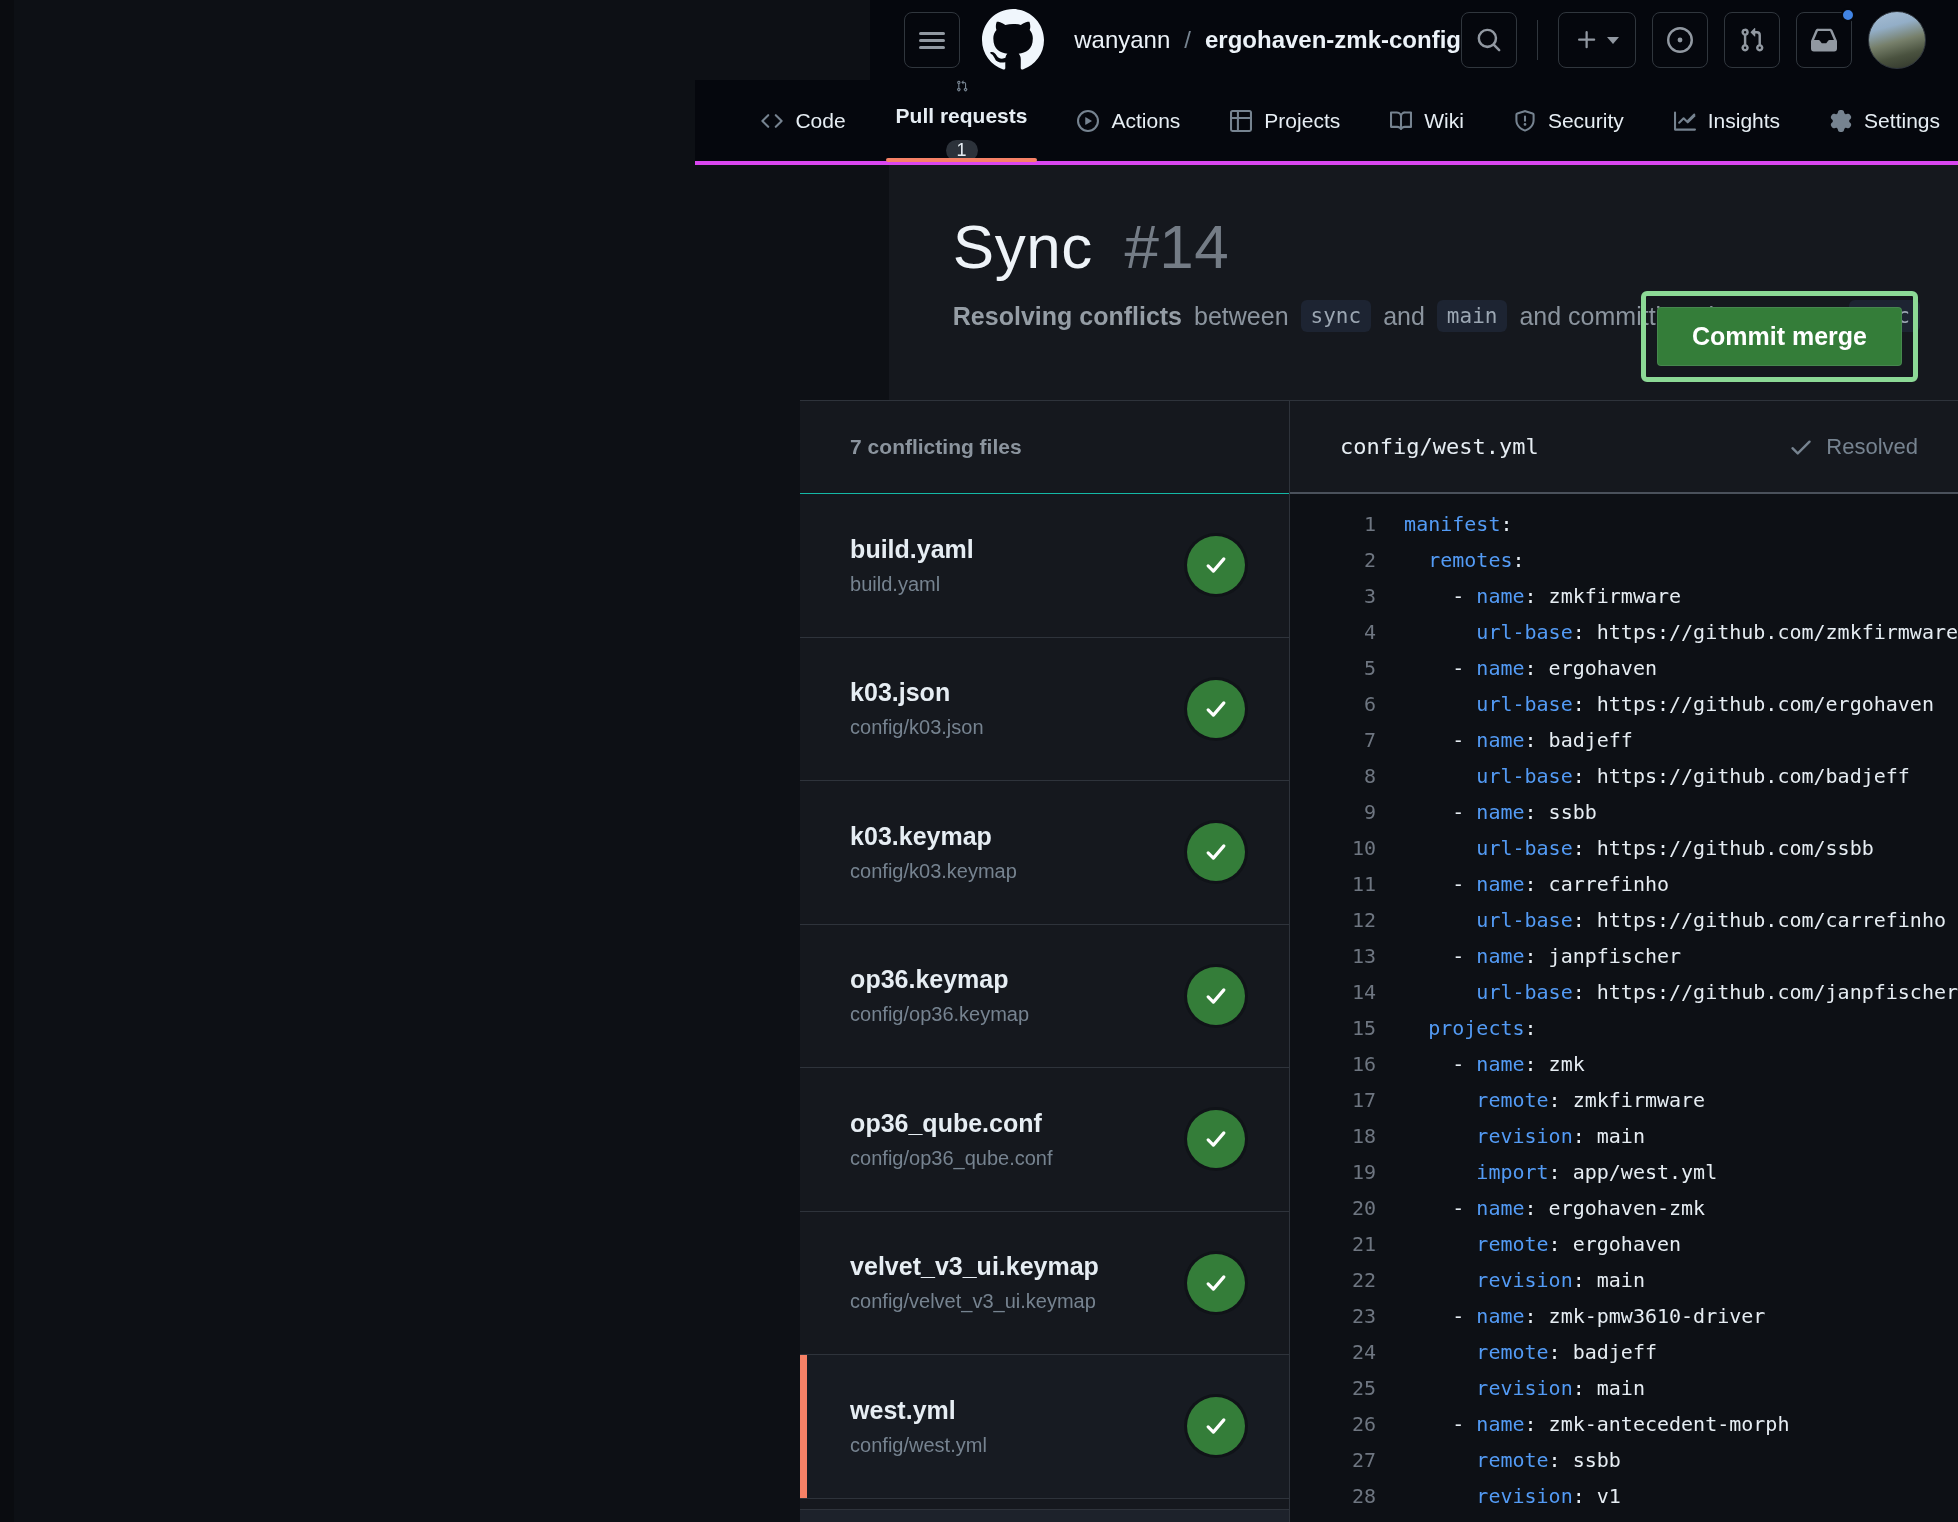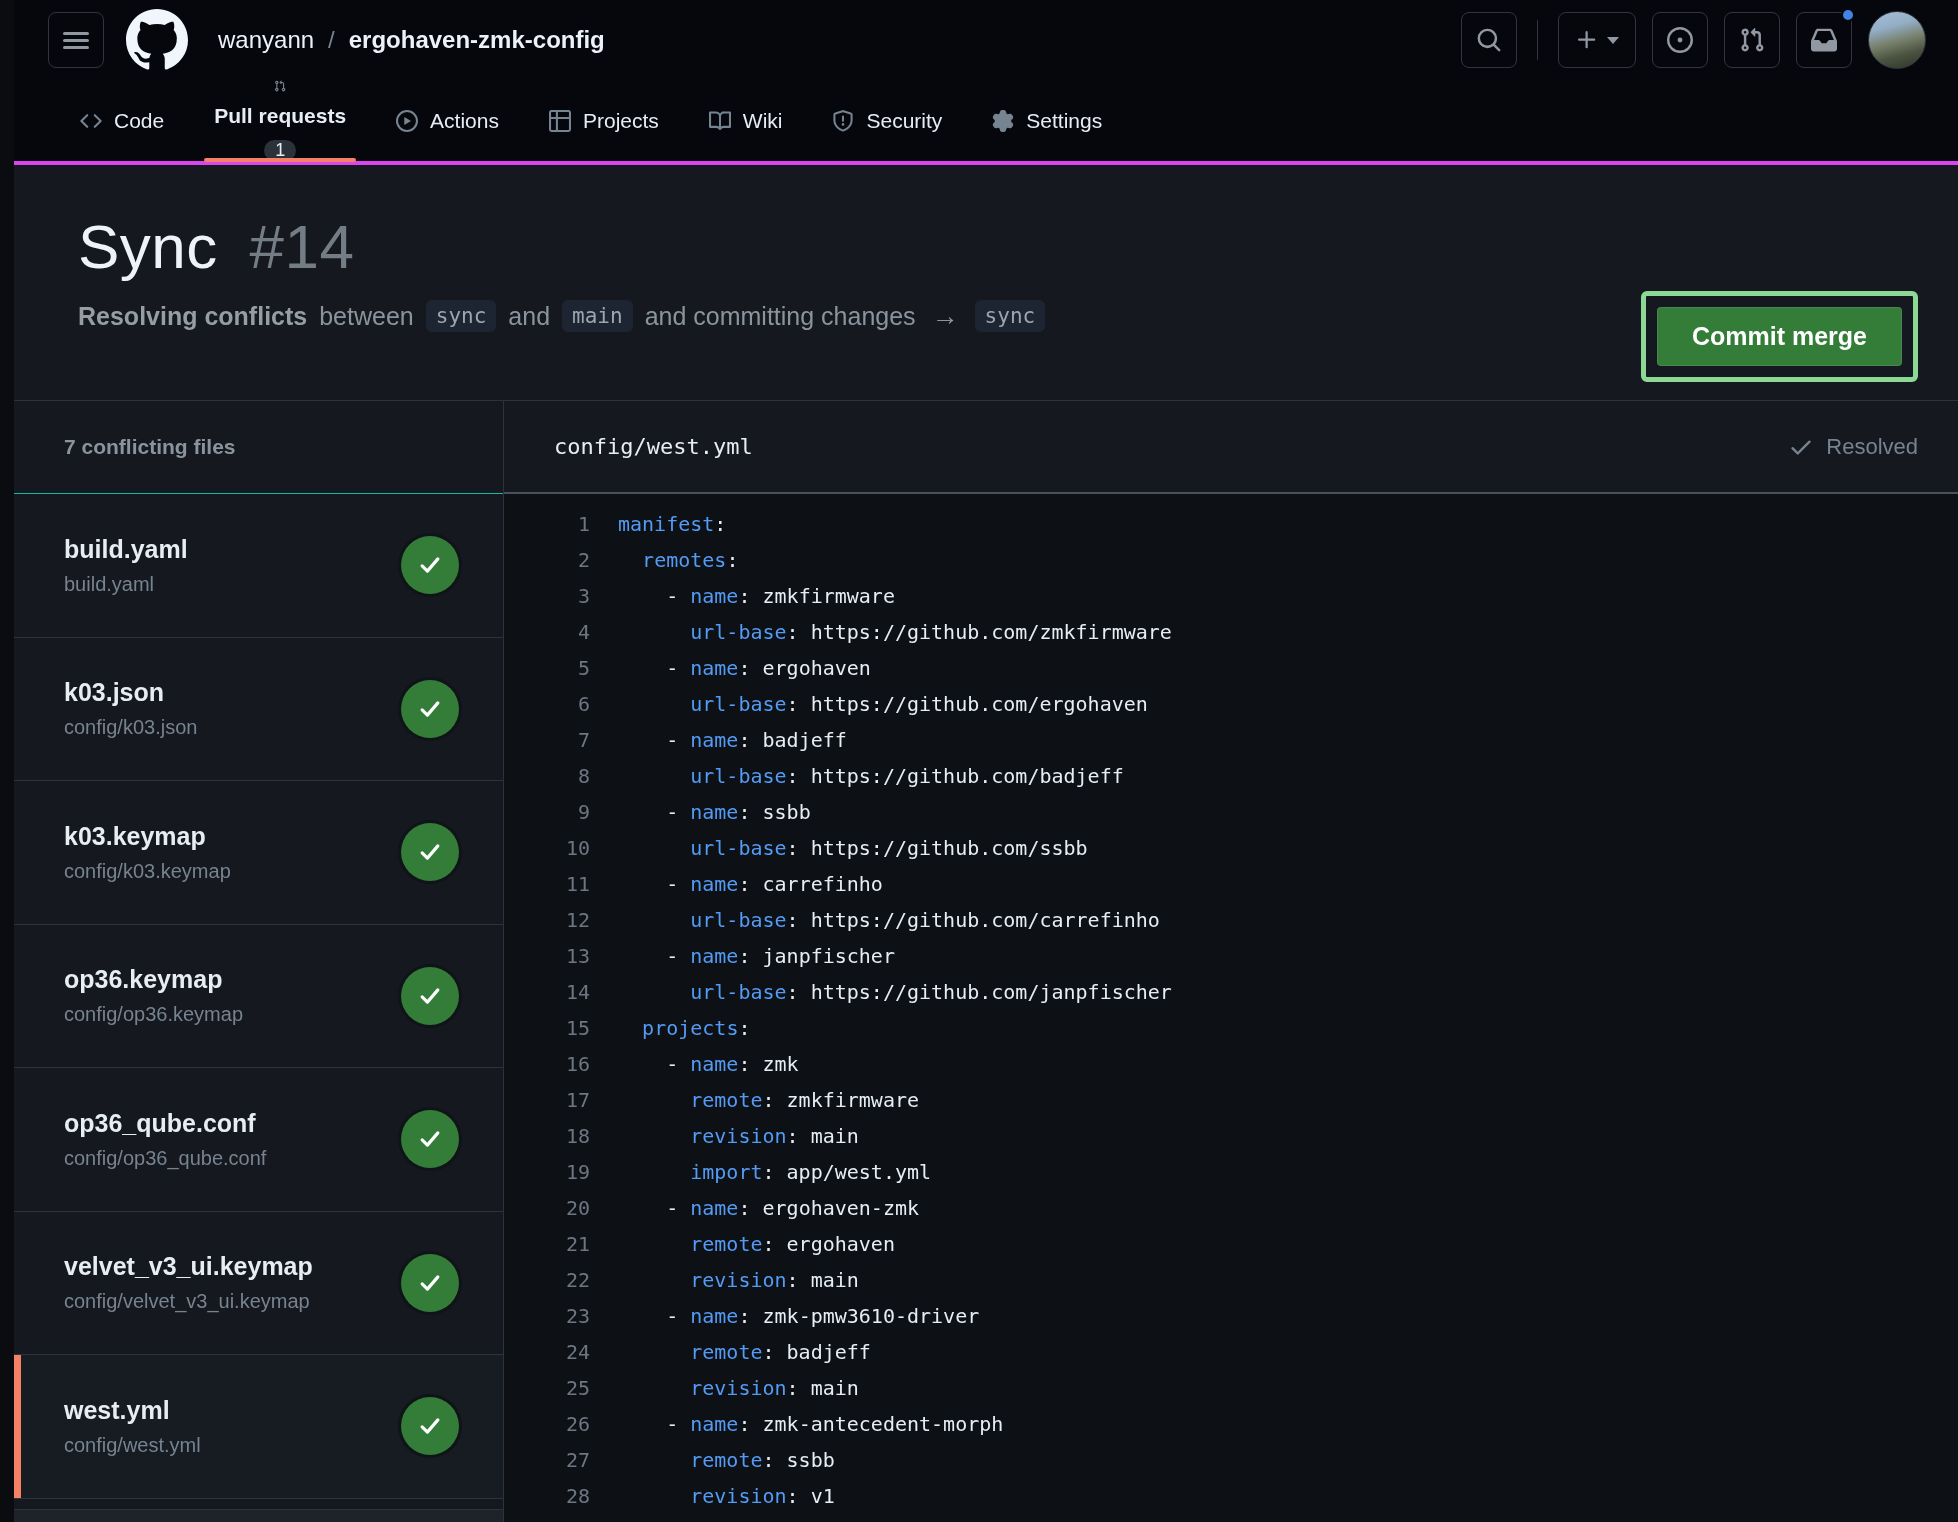--- a/index.html
+++ b/index.html
@@ -3,21 +3,21 @@
 <meta charset="utf-8">
 <style>
   * { margin:0; padding:0; box-sizing:border-box; }
   html,body { width:1958px; height:1522px; overflow:hidden; }
   body {
     background:#0a0c10;
     font-family:"Liberation Sans", sans-serif;
     color:#e6edf3;
     padding-left:14px;
   }
-  .app { width:1944px; height:1522px; display:flex; flex-direction:column; background:#0d1015; }
+  .app { width:1944px; height:1522px; display:flex; flex-direction:column; background:#0d1015;align-items:flex-end; }
 
   
   .topnav {
     height:80px; background:#05070d; display:flex; align-items:center;
     padding:0 32px 0 34px; flex:0 0 auto;
   }
   .iconbtn {
     width:56px; height:56px; border:1px solid #30363d; border-radius:8px;
     display:flex; align-items:center; justify-content:center; background:transparent;
     color:#9198a1; cursor:pointer; position:relative; flex:0 0 auto;
@@ -202,20 +202,26 @@
           <path d="M0 1.75A.75.75 0 0 1 .75 1h4.253c1.227 0 2.317.59 3 1.501A3.743 3.743 0 0 1 11.006 1h4.245a.75.75 0 0 1 .75.75v10.5a.75.75 0 0 1-.75.75h-4.507a2.25 2.25 0 0 0-1.591.659l-.622.621a.75.75 0 0 1-1.06 0l-.622-.621A2.25 2.25 0 0 0 5.258 13H.75a.75.75 0 0 1-.75-.75Zm7.251 10.324.004-5.073-.002-2.253A2.25 2.25 0 0 0 5.003 2.5H1.5v9h3.757a3.75 3.75 0 0 1 1.994.574ZM8.755 4.75l-.004 7.322a3.752 3.752 0 0 1 1.992-.572H14.5v-9h-3.495a2.25 2.25 0 0 0-2.25 2.25Z"></path>
         </svg>
       <span>Wiki</span>
     </div>
     <div class="tab">
       <svg width="22" height="22" viewBox="0 0 16 16" fill="currentColor">
           <path d="m8.533.133 5.25 1.68A1.75 1.75 0 0 1 15 3.48V7c0 1.566-.32 3.182-1.303 4.682-.983 1.498-2.585 2.813-5.032 3.855a1.697 1.697 0 0 1-1.33 0c-2.447-1.042-4.049-2.357-5.032-3.855C1.32 10.182 1 8.566 1 7V3.48a1.75 1.75 0 0 1 1.217-1.667l5.25-1.68a1.748 1.748 0 0 1 1.066 0Zm-.61 1.429.001.001-5.25 1.68a.251.251 0 0 0-.174.237V7c0 1.36.275 2.666 1.057 3.859.784 1.194 2.121 2.342 4.366 3.298a.196.196 0 0 0 .154 0c2.245-.957 3.582-2.103 4.366-3.297C13.225 9.666 13.5 8.358 13.5 7V3.48a.25.25 0 0 0-.172-.237l-5.25-1.68a.25.25 0 0 0-.154 0Z"></path>
           <path d="M7.25 4.75a.75.75 0 0 1 1.5 0v3a.75.75 0 0 1-1.5 0ZM8 11.5a1 1 0 1 1 0-2 1 1 0 0 1 0 2Z"></path>
         </svg>
       <span>Security</span>
+    </div>
+    <div class="tab">
+      <svg width="22" height="22" viewBox="0 0 16 16" fill="currentColor">
+          <path d="M1.5 1.75V13.5h13.75a.75.75 0 0 1 0 1.5H.75a.75.75 0 0 1-.75-.75V1.75a.75.75 0 0 1 1.5 0Zm14.28 2.53-5.25 5.25a.75.75 0 0 1-1.06 0L7 7.06 4.28 9.78a.751.751 0 0 1-1.042-.018.751.751 0 0 1-.018-1.042l3.25-3.25a.75.75 0 0 1 1.06 0L9.5 7.44l4.72-4.72a.751.751 0 0 1 1.042.018.751.751 0 0 1 .018 1.042Z"></path>
+        </svg>
+      <span>Insights</span>
     </div>
     <div class="tab">
       <svg width="22" height="22" viewBox="0 0 16 16" fill="currentColor">
           <path d="M8 0a8.2 8.2 0 0 1 .701.031C9.444.095 9.99.645 10.16 1.29l.288 1.107c.018.066.079.158.212.224.231.114.454.243.668.386.123.082.233.09.299.071l1.103-.303c.644-.176 1.392.021 1.82.63.27.385.506.792.704 1.218.315.675.111 1.422-.364 1.891l-.814.806c-.049.048-.098.147-.088.294.016.257.016.515 0 .772-.01.147.038.246.088.294l.814.806c.475.469.679 1.216.364 1.891a7.977 7.977 0 0 1-.704 1.217c-.428.61-1.176.807-1.82.63l-1.102-.302c-.067-.019-.177-.011-.3.071a5.909 5.909 0 0 1-.668.386c-.133.066-.194.158-.211.224l-.29 1.106c-.168.646-.715 1.196-1.458 1.26a8.006 8.006 0 0 1-1.402 0c-.743-.064-1.289-.614-1.458-1.26l-.289-1.106c-.018-.066-.079-.158-.212-.224a5.738 5.738 0 0 1-.668-.386c-.123-.082-.233-.09-.299-.071l-1.103.303c-.644.176-1.392-.021-1.82-.63a8.12 8.12 0 0 1-.704-1.218c-.315-.675-.111-1.422.363-1.891l.815-.806c.05-.048.098-.147.088-.294a6.214 6.214 0 0 1 0-.772c.01-.147-.038-.246-.088-.294l-.815-.806C.635 6.045.431 5.298.746 4.623a7.92 7.92 0 0 1 .704-1.217c.428-.61 1.176-.807 1.82-.63l1.102.302c.067.019.177.011.3-.071.214-.143.437-.272.668-.386.133-.066.194-.158.211-.224l.29-1.106C6.009.645 6.556.095 7.299.03 7.53.01 7.764 0 8 0Zm3 8a3 3 0 1 1-6 0 3 3 0 0 1 6 0Z"></path>
         </svg>
       <span>Settings</span>
     </div>
   </nav>
 
   <section class="pr-head">

